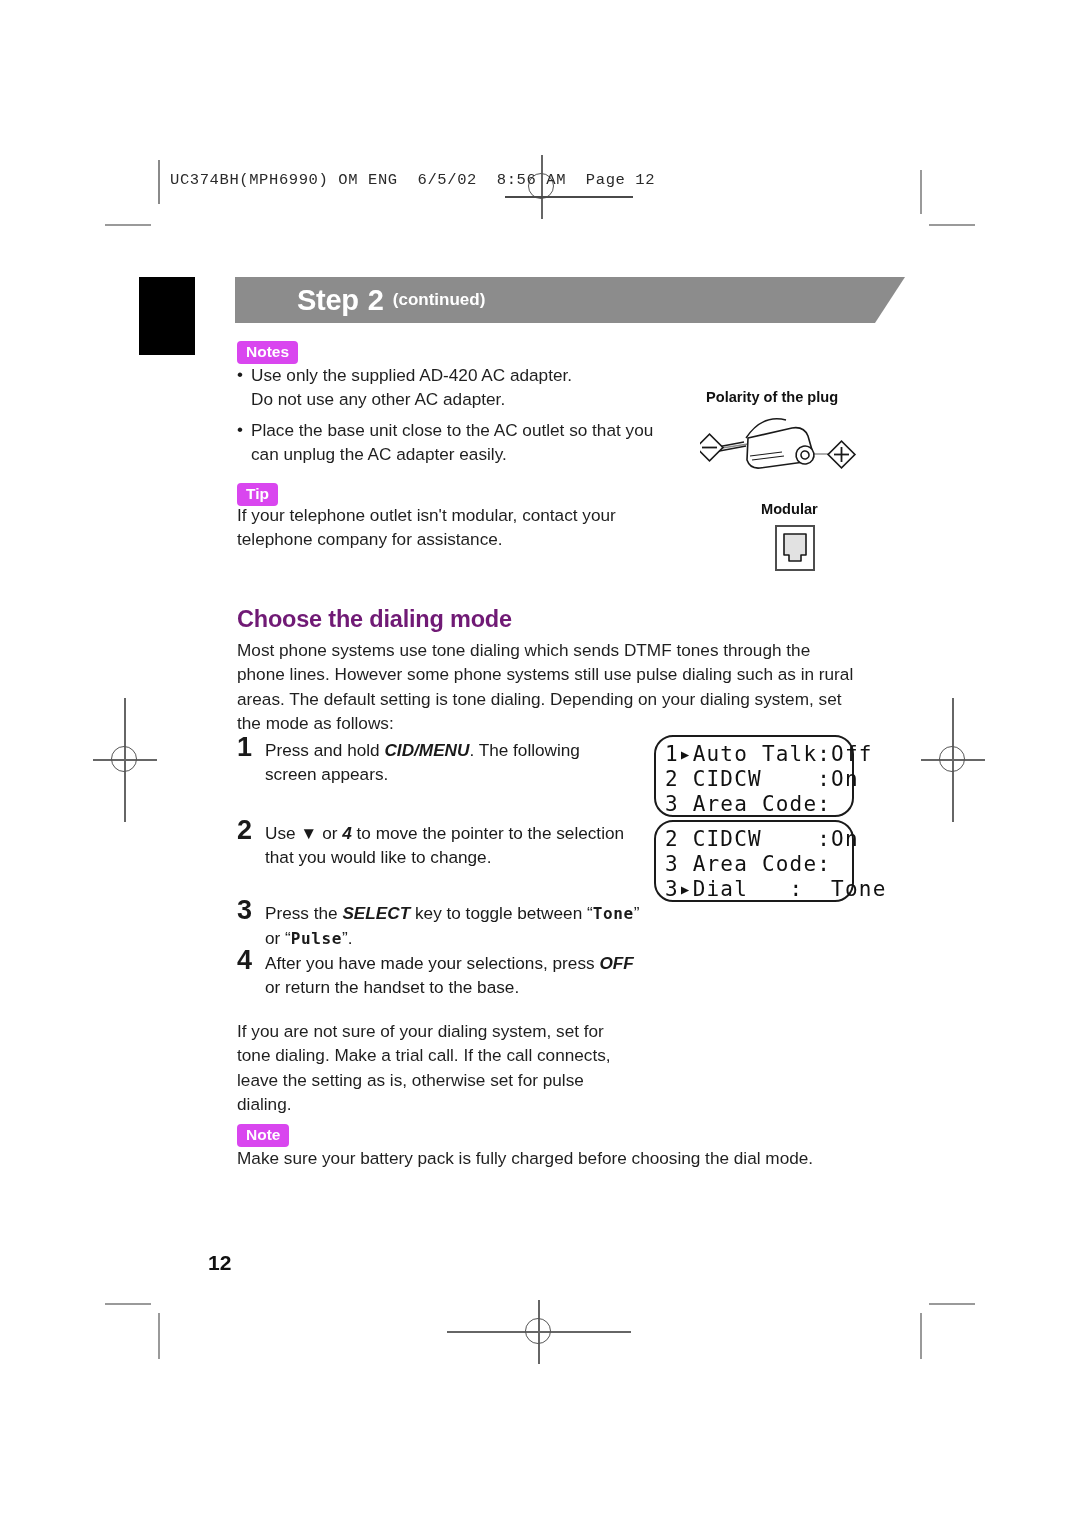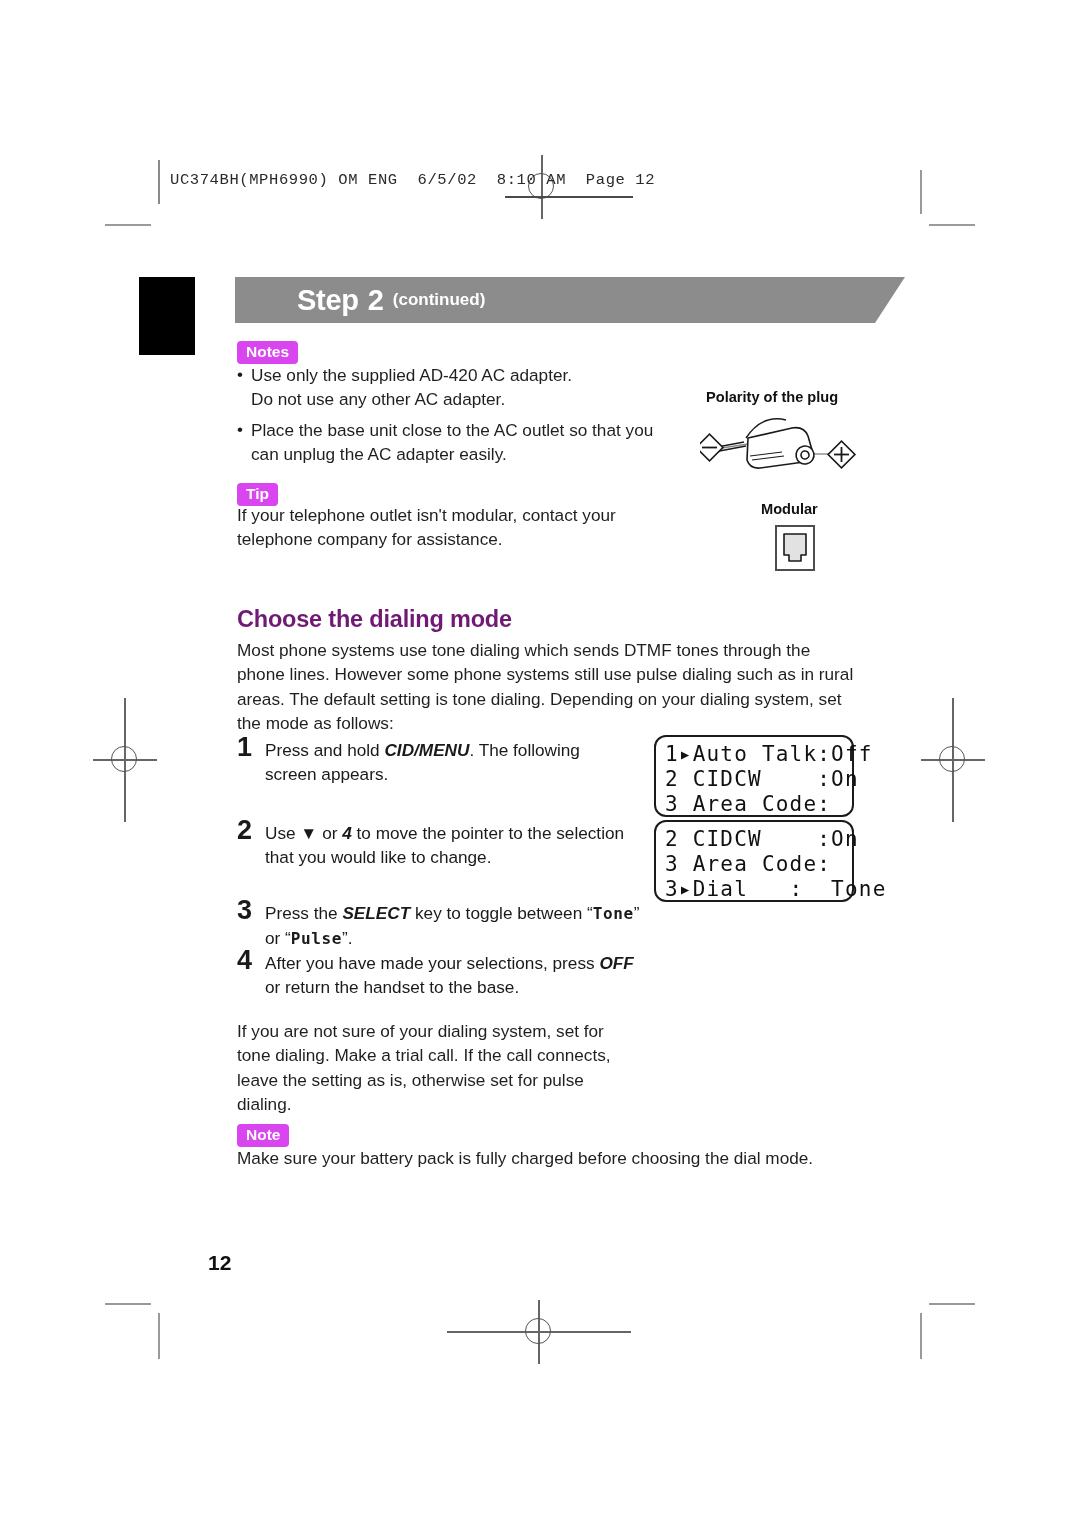--- a/index.html
+++ b/index.html
@@ -176,21 +176,21 @@
     font-size: 17.2px;
     line-height: 24.4px;
     padding-top: 3px;
   }
   .bi { font-weight: bold; font-style: italic; }
 
   
   .lcd {
     position: absolute;
     border: 2px solid #1a1a1a;
-    border-radius: 12px;
+    border-radius: 19px;
     background: #fff;
     box-sizing: border-box;
     padding: 5px 2px 6px 9px;
     font-family: "DejaVu Sans Mono", "Liberation Mono", monospace;
     font-size: 21px;
     line-height: 25px;
     letter-spacing: 1.2px;
     white-space: pre;
     color: #111;
   }
@@ -261,21 +261,21 @@
 <div class="regmark wide" style="left:507px;top:1300px;">
   <div class="cx"></div>
     <div class="cy"></div>
     <div class="circ"></div>
 </div>
 <div class="regmark" style="left:510px;top:155px;">
   <div class="cy"></div>
     <div class="circ"></div>
 </div>
 
-<div class="slug">UC374BH(MPH6990) OM ENG  6/5/02  8:10 AM  Page 12</div>
+<div class="slug">UC374BH(MPH6990) OM ENG  6/5/02  8:56 AM  Page 12</div>
 <div class="slug-rule"></div>
 
 <div class="black-tab"></div>
 <div class="banner">
   <span class="step-word">Step</span>
   <span class="step-num">2</span>
   <span class="step-cont">(continued)</span>
 </div>
 
 <div class="chip" style="left:237px;top:341px;">Notes</div>

